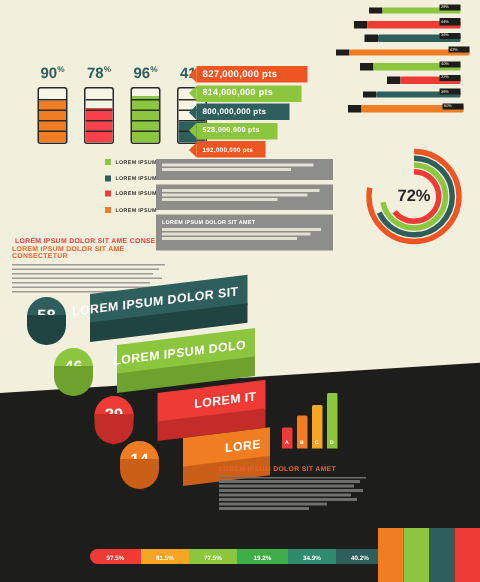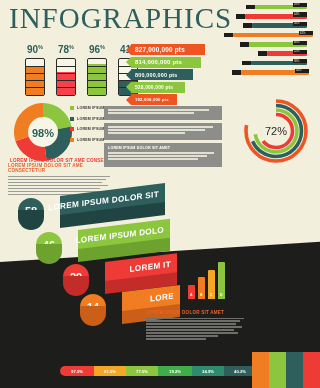--- a/index.html
+++ b/index.html
@@ -66,21 +66,21 @@
   
   .gbox { position: absolute; background: #8d8d8a; padding: 3px 4px; }
   .gline { height: 1.5px; background: #f0eedd; margin-bottom: 1.6px; opacity: .85; }
   .gtitle { font-size: 3.6px; font-weight: bold; color: #fff; margin-bottom: 2px; letter-spacing:.2px; }
 
   
   .ring-box { position: absolute; left: 243px; top: 98px; width: 66px; height: 66px; }
   .ring-pct {
     position: absolute; left: 0; top: 0; width: 66px; height: 66px;
     display: flex; align-items: center; justify-content: center;
-    font-size: 11px; font-weight: normal; color: #2a2a28;
+    font-size: 11px; font-weight: bold; color: #2a2a28;
   }
 
   
   .lblock { position: absolute; left: 8px; top: 163px; width: 104px; }
   .lb-title { font-size: 4.6px; font-weight: bold; color: #e8622a; letter-spacing: .2px; margin-bottom: 2.5px; }
   .lb-line { height: 1.4px; background: #9c9c96; margin-bottom: 1.7px; }
 
   
   .band { position: absolute; left: 0; top: 262px; width: 320px; height: 126px; background: #1d1d1b;
           transform: skewY(-3.6deg); transform-origin: left bottom; }
@@ -115,21 +115,20 @@
 
   
   .swatch { position: absolute; bottom: 0; width: 17px; height: 36px; }
 </style>
 </head>
 <body>
 
 <div class="page">
 
   <div class="header">
-    <div class="title">INFOGRAPHICS</div>
   </div>
 
   <div class="hbars" id="hbars">
       <div class="hbrow">
         <div class="hbstub" style="left:24px"></div>
         <div class="hbar" style="left:33px;width:52px;background:#8cc63e"></div>
         <div class="hbcap" style="left:71px;width:14px">
           <span class="hbtxt">28%</span>
         </div>
       </div>
@@ -253,32 +252,20 @@
         </div>
       </div>
       <div class="pt-row">
         <div class="pt-arrow" style="border-right:5px solid #ef5423"></div>
         <div class="pt-bar" style="width:46px;background:#ef5423">
           <span class="pt-lbl" style="font-size:4.2px">192,000,000 pts</span>
         </div>
       </div>
     </div>
 
-  <div class="donut-box">
-    <svg width="62" height="62" viewBox="0 0 62 62">
-      <g id="donut-segs">
-          <path d="M 31 31 L 31 2 A 29 29 0 0 1 59.486330271131976 25.565941877013984 Z" fill="#8cc63e"></path>
-          <path d="M 31 31 L 59.486330271131976 25.565941877013984 A 29 29 0 0 1 34.63466377336482 59.77132633811986 Z" fill="#2e5f5c"></path>
-          <path d="M 31 31 L 34.63466377336482 59.77132633811986 A 29 29 0 0 1 3.419361027440548 39.961492836873475 Z" fill="#ef3b36"></path>
-          <path d="M 31 31 L 3.419361027440548 39.961492836873475 A 29 29 0 0 1 30.999999999999996 2 Z" fill="#f07d22"></path>
-        </g>
-      <circle cx="31" cy="31" r="15" fill="#f7f5e6"></circle>
-      <text id="donut-center" x="31" y="35.5" text-anchor="middle" font-family="Liberation Sans, sans-serif" font-size="11" font-weight="bold" fill="#2e5f5c">98%</text>
-    </svg>
-  </div>
   <div class="legend" id="donut-legend">
       <div class="lg-item">
         <span class="lg-dot" style="background:#8cc63e"></span>
         <span class="lg-txt">LOREM IPSUM</span>
       </div>
       <div class="lg-item">
         <span class="lg-dot" style="background:#2e5f5c"></span>
         <span class="lg-txt">LOREM IPSUM</span>
       </div>
       <div class="lg-item">

